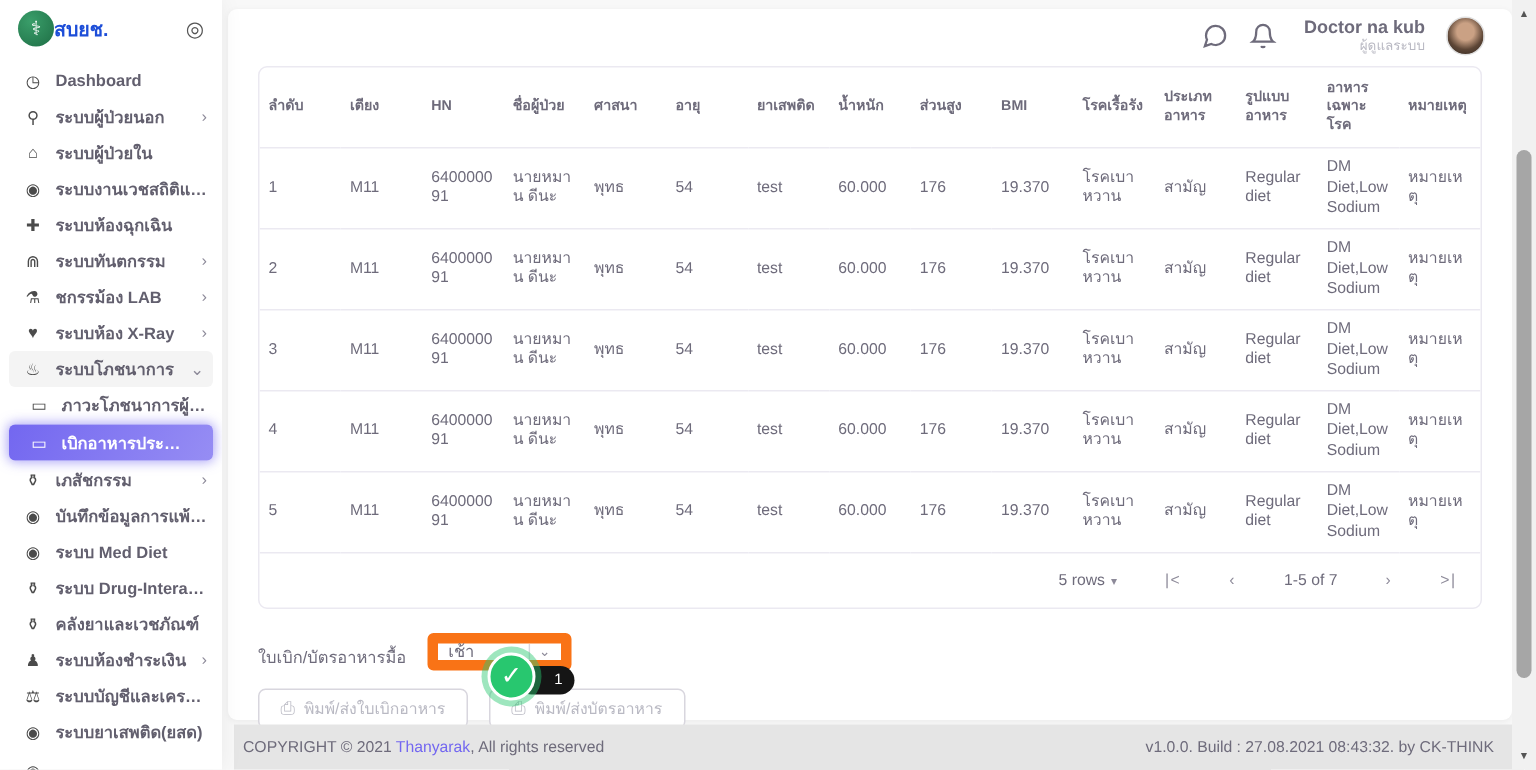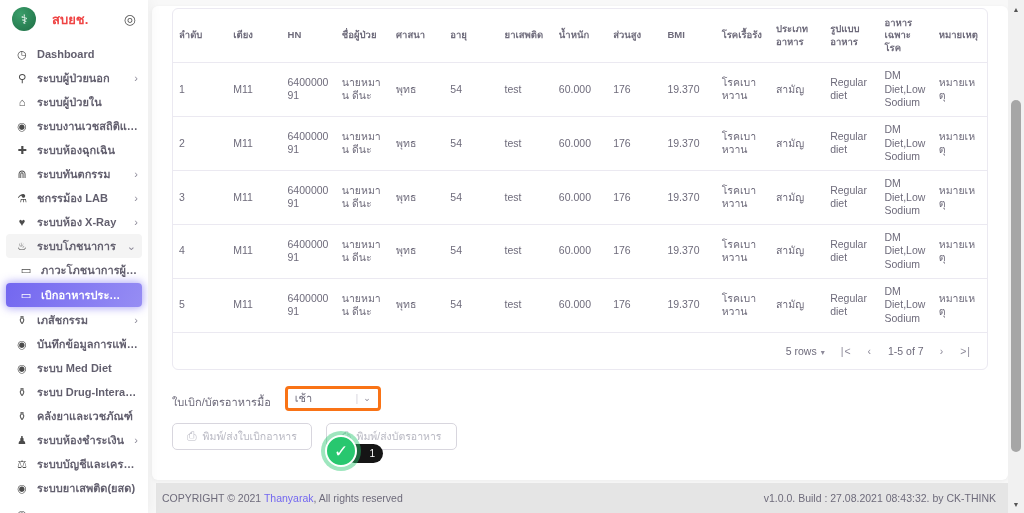--- a/index.html
+++ b/index.html
@@ -6,21 +6,21 @@
   html,body { width:1024px; height:513px; overflow:hidden;
     font-family:"Liberation Sans","DejaVu Sans",sans-serif; background:#f8f8f8; color:#6e6b7b; }
 
   
   .sidebar { position:absolute; left:0; top:0; width:148px; height:513px; background:#fff;
     box-shadow:0 0 15px rgba(0,0,0,.06); z-index:5; overflow:hidden; }
   .logo-row { display:flex; align-items:center; height:38px; padding:0 12px; }
   .logo-badge { width:24px; height:24px; border-radius:50%;
     background:radial-gradient(circle at 35% 30%, #3a9e6a, #1e6e45); color:#fff; font-size:13px;
     display:flex; align-items:center; justify-content:center; flex:0 0 auto; }
-  .logo-text { font-size:13px; font-weight:bold; color:#ef4444; margin-left:16px; flex:1; }
+  .logo-text { font-size:13px; font-weight:bold; color:#1d4ed8; margin-left:0; flex:1; }
   .collapse-toggle { color:#555; font-size:14px; line-height:1; cursor:pointer; }
   .menu { padding-top:4px; }
   .menu-item { display:flex; align-items:center; height:24px; padding:0 10px 0 14px;
     font-size:11px; color:#625f6e; white-space:nowrap; cursor:pointer; }
   .menu-item .mi-icon { width:16px; font-size:11px; color:#4b4b4b; flex:0 0 16px; text-align:center; }
   .menu-item .mi-label { margin-left:7px; flex:1; overflow:hidden; text-overflow:ellipsis;font-weight:bold; }
   .menu-item .mi-chev { font-size:11px; color:#8d8a99; }
   .menu-item.expanded { background:#f4f4f4; border-radius:4px; margin:0 6px; padding:0 6px 0 8px; }
   .menu-item.sub { padding-left:18px; }
   .menu-item.sub.active { background:linear-gradient(118deg,#7367f0,rgba(115,103,240,.75));
@@ -43,32 +43,32 @@
     background:radial-gradient(circle at 50% 38%, #caa184 30%, #5d4636 62%, #2e2620 100%);
     border:1px solid #e0e0e0; cursor:pointer; }
 
   
   .table-wrap { margin:2px 20px 0 20px; border:1px solid #ebe9f1; border-radius:6px; overflow:hidden; }
   table { width:100%; border-collapse:collapse; table-layout:fixed; }
   thead th { font-size:9.5px; font-weight:bold; color:#6e6b7b; text-align:left;
     padding:8px 6px; border-bottom:1px solid #ebe9f1; line-height:1.3; }
   tbody td { font-size:10.5px; color:#6e6b7b; padding:6px; height:47px;
     border-bottom:1px solid #ebe9f1; line-height:1.3; word-wrap:break-word; }
-  .pagination { display:flex; align-items:center; justify-content:flex-end; gap:16px;
+  .pagination { display:flex; align-items:center; justify-content:flex-end; gap:32px;
     height:36px; padding:0 16px; font-size:10.5px; color:#6e6b7b; }
   .pagination .pg-ctl { color:#8d8a99; cursor:pointer; letter-spacing:1px; }
   .pagination .rows-select { cursor:pointer; }
   .pagination .caret { font-size:8px; color:#8d8a99; margin-left:4px; }
 
   
   .controls { margin:16px 20px 0 20px; }
   .meal-row { display:flex; align-items:flex-end; gap:14px; }
   .meal-label { font-size:11px; color:#6e6b7b; }
   .meal-select { display:flex; align-items:center; justify-content:space-between; width:96px; height:25px;
-    border:3px solid #f97316; border-radius:4px; padding:0 7px; font-size:11px; color:#6e6b7b;
+    border:7px solid #f97316; border-radius:4px; padding:0 7px; font-size:11px; color:#6e6b7b;
     background:#fff; cursor:pointer; }
   .meal-select .sel-div { color:#d8d6de; margin-left:auto; margin-right:5px; }
   .meal-select .sel-caret { font-size:9px; color:#8d8a99; }
   .btn-row { display:flex; gap:14px; margin-top:12px; }
   .ghost-btn { display:flex; align-items:center; gap:6px; height:27px; padding:0 14px;
     border:1px solid #d8d6de; border-radius:5px; background:#fff; color:#b9b9c3; font-size:10.5px;
     cursor:pointer; }
   .ghost-btn .print-ic { font-size:12px; }
 
   
@@ -190,20 +190,34 @@
       <div class="menu-item clipped">
         <span class="mi-icon">◉</span>
         <span class="mi-label"></span>
       </div>
     </div>
 </div>
 
 <div class="main">
   <div class="card">
 
+    <div class="topbar">
+      <svg class="tb-icon" viewBox="0 0 24 24" fill="none" stroke="currentColor" stroke-width="2">
+        <path d="M21 11.5a8.38 8.38 0 0 1-8.5 8.5 8.5 8.5 0 0 1-3.8-.9L3 21l1.9-5.7a8.38 8.38 0 0 1-.9-3.8 8.5 8.5 0 0 1 8.5-8.5 8.38 8.38 0 0 1 8.5 8.5z"></path>
+      </svg>
+      <svg class="tb-icon" viewBox="0 0 24 24" fill="none" stroke="currentColor" stroke-width="2">
+        <path d="M18 8a6 6 0 0 0-12 0c0 7-3 9-3 9h18s-3-2-3-9"></path>
+        <path d="M13.7 21a2 2 0 0 1-3.4 0"></path>
+      </svg>
+      <div class="user-block">
+        <div class="user-name">Doctor na kub</div>
+        <div class="user-role">ผู้ดูแลระบบ</div>
+      </div>
+      <div class="avatar"></div>
+    </div>
 
     <div class="table-wrap">
       <table>
         <thead>
             <tr>
               <th>ลำดับ</th>
               <th>เตียง</th>
               <th>HN</th>
               <th>ชื่อผู้ป่วย</th>
               <th>ศาสนา</th>

